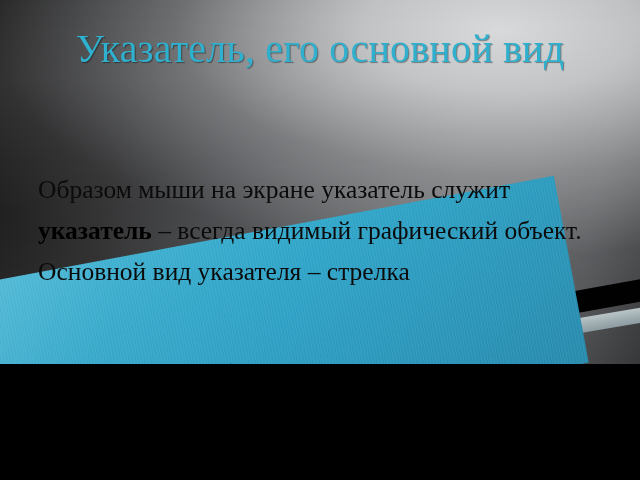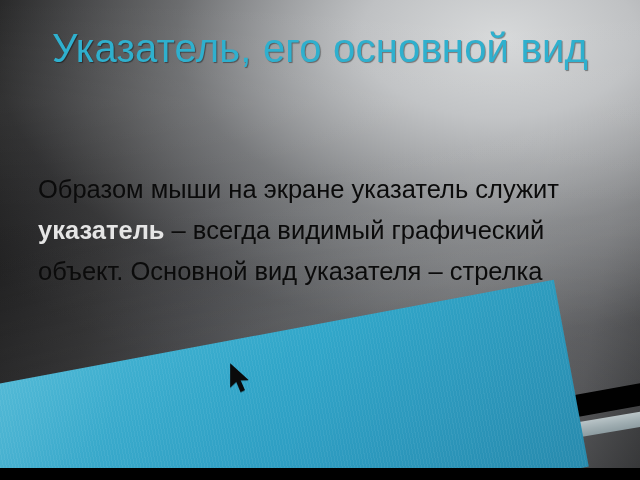--- a/index.html
+++ b/index.html
@@ -4,23 +4,23 @@
 <style>
   html, body {
     margin: 0;
     padding: 0;
     background: #000;
   }
 
   .slide {
     position: relative;
     width: 640px;
-    height: 468px;
+    height: 364px;
     overflow: hidden;
-    font-family: Liberation Sans, sans-serif;
+    font-family: Liberation Serif, serif;
     background: #6f7173;
   }
 
   
   .bg-base {
     position: absolute;
     inset: 0;
     background:
       radial-gradient(ellipse 120% 95% at 78% 8%,
           rgba(215,217,218,1.0) 0%,
@@ -141,21 +141,21 @@
     position: absolute;
     left: 38px;
     top: 169px;
     width: 576px;
     font-size: 25.5px;
     line-height: 41px;
     color: #0b0b0b;
     font-weight: 400;
   }
   .kw {
-    color: #e5e5e5;
+    color: #000000;
     font-weight: bold;
   }
 
   
   .cursor {
     position: absolute;
     left: 228px;
     top: 362px;
     width: 26px;
     height: 34px;

